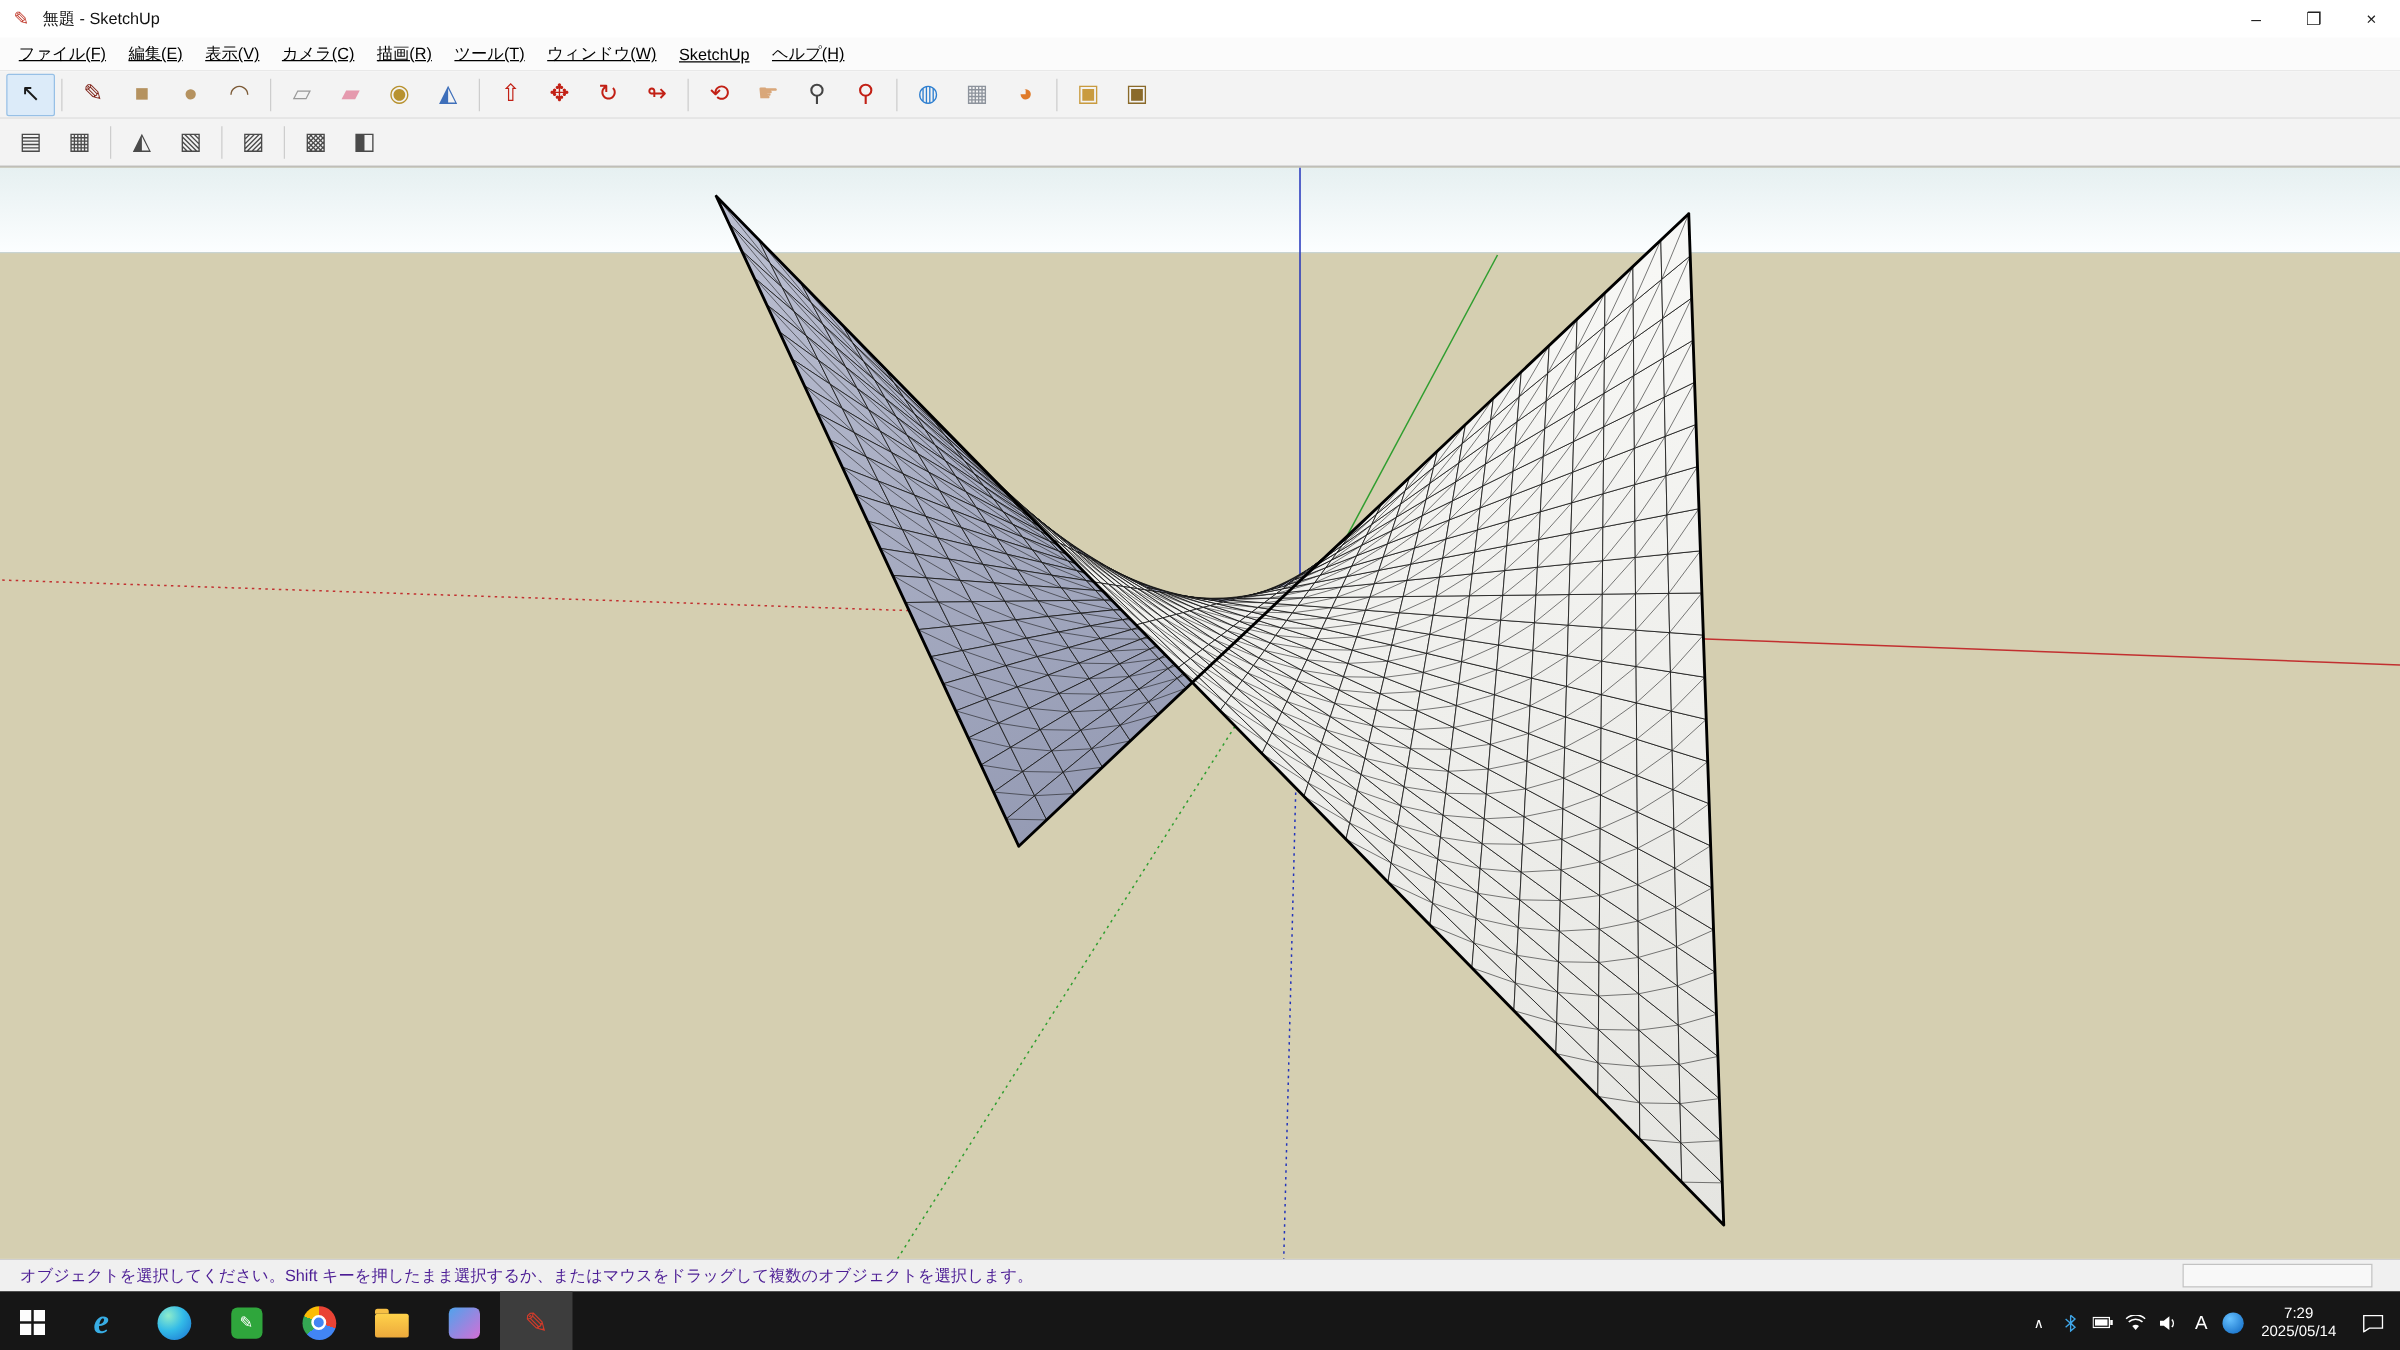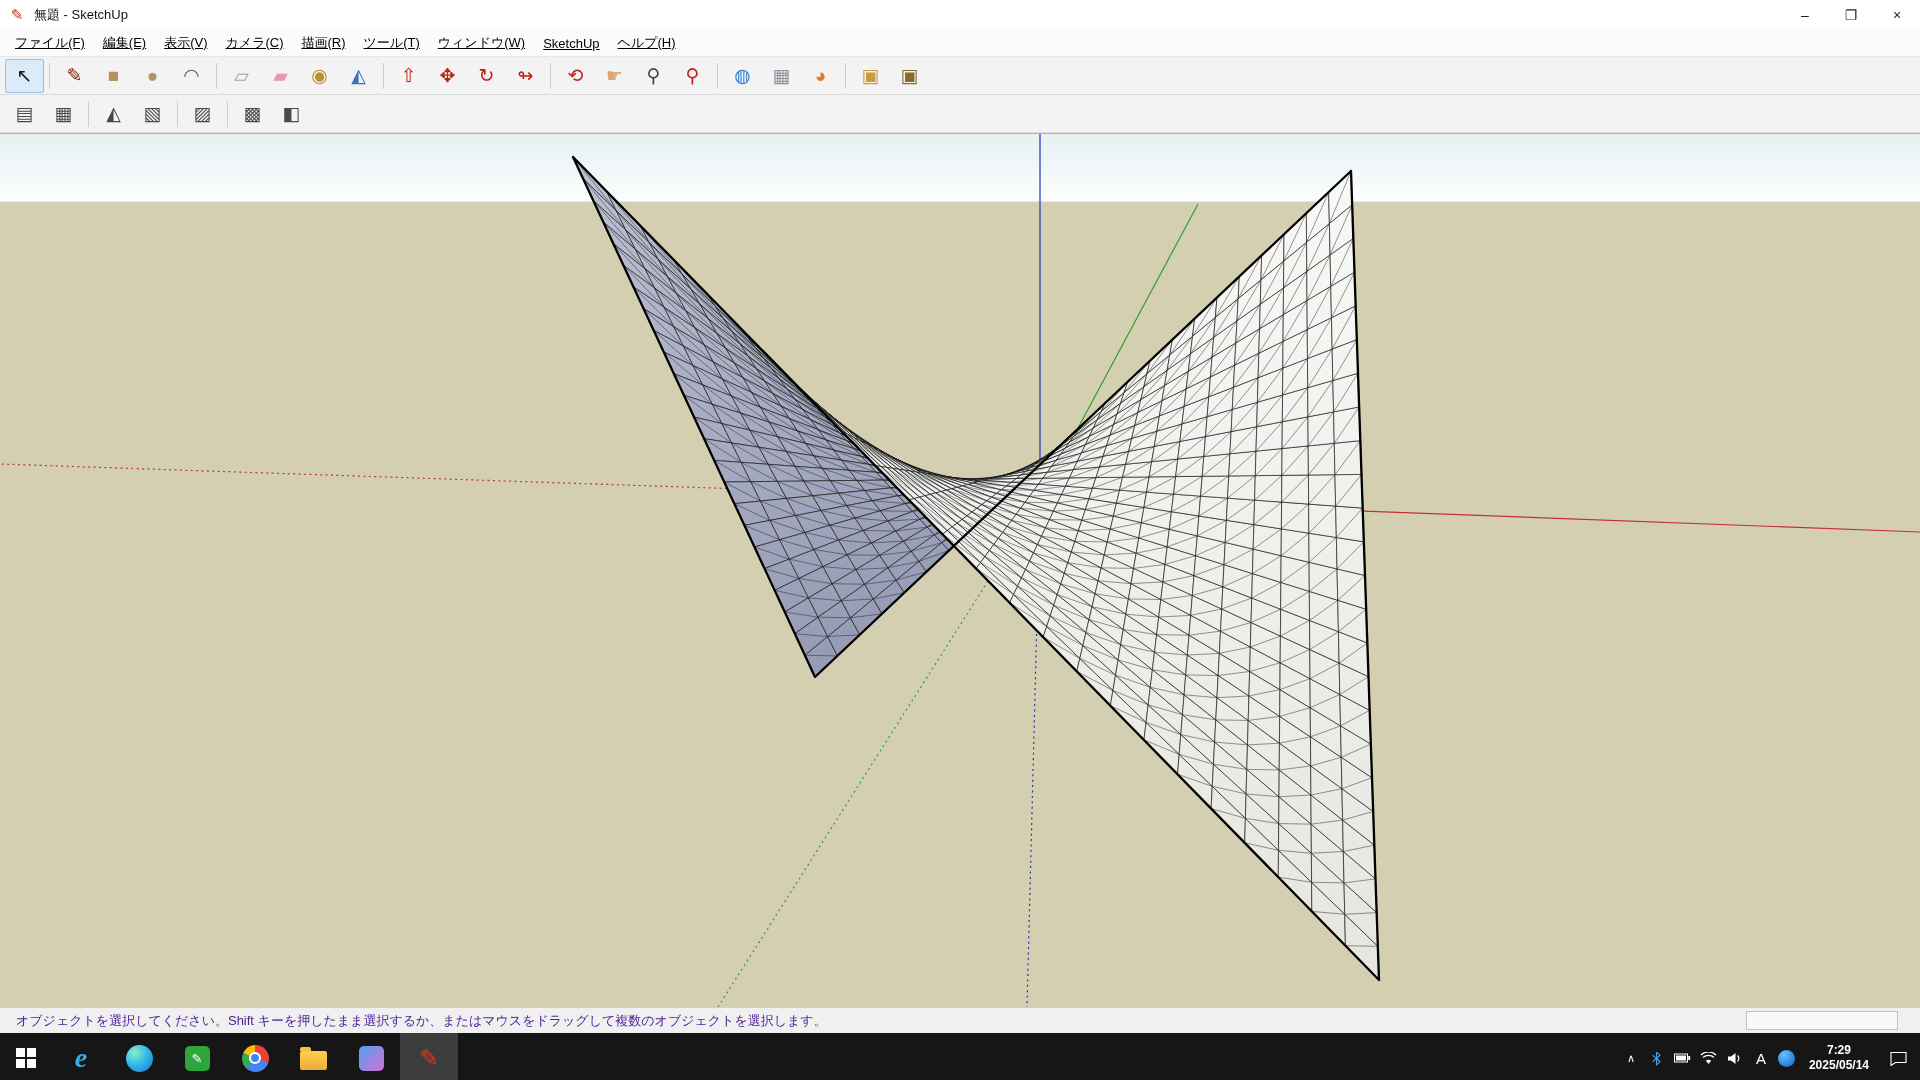--- a/index.html
+++ b/index.html
@@ -60,21 +60,21 @@
     background:#f7c045;border-radius:2px 2px 0 0;}
   .ic-photos{width:25px;height:25px;border-radius:5px;
     background:linear-gradient(135deg,#4fa3ec,#d36fd6);}
   .ic-sketchup{font-size:23px;color:#d23b2a;}
   .tray{margin-left:auto;display:flex;align-items:center;padding-right:2px;}
   .tray-item{min-width:26px;height:50px;display:flex;align-items:center;justify-content:center;
     font-size:13px;color:#fff;}
   .bluedot{width:17px;height:17px;border-radius:50%;
     background:radial-gradient(circle at 35% 30%,#66c1ff,#0a64c0);}
   .clock{display:flex;flex-direction:column;align-items:center;justify-content:center;
-    font-size:12px;line-height:15px;padding:0 9px;font-weight:bold;}
+    font-size:12px;line-height:15px;padding:0 9px;}
   .action{width:40px;}
 </style>
 </head>
 <body>
 
 <div class="app">
 
   <div class="titlebar">
     <div class="appicon">✎</div>
     <div class="title">無題 - SketchUp</div>

